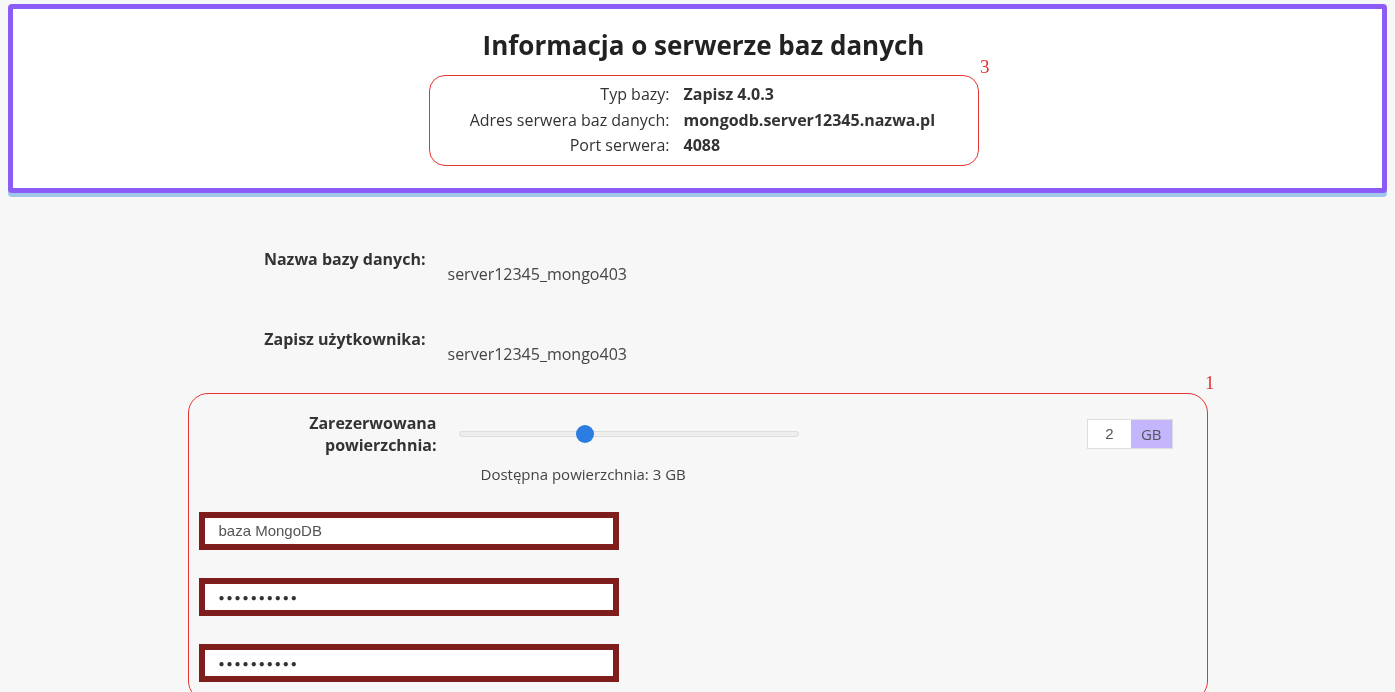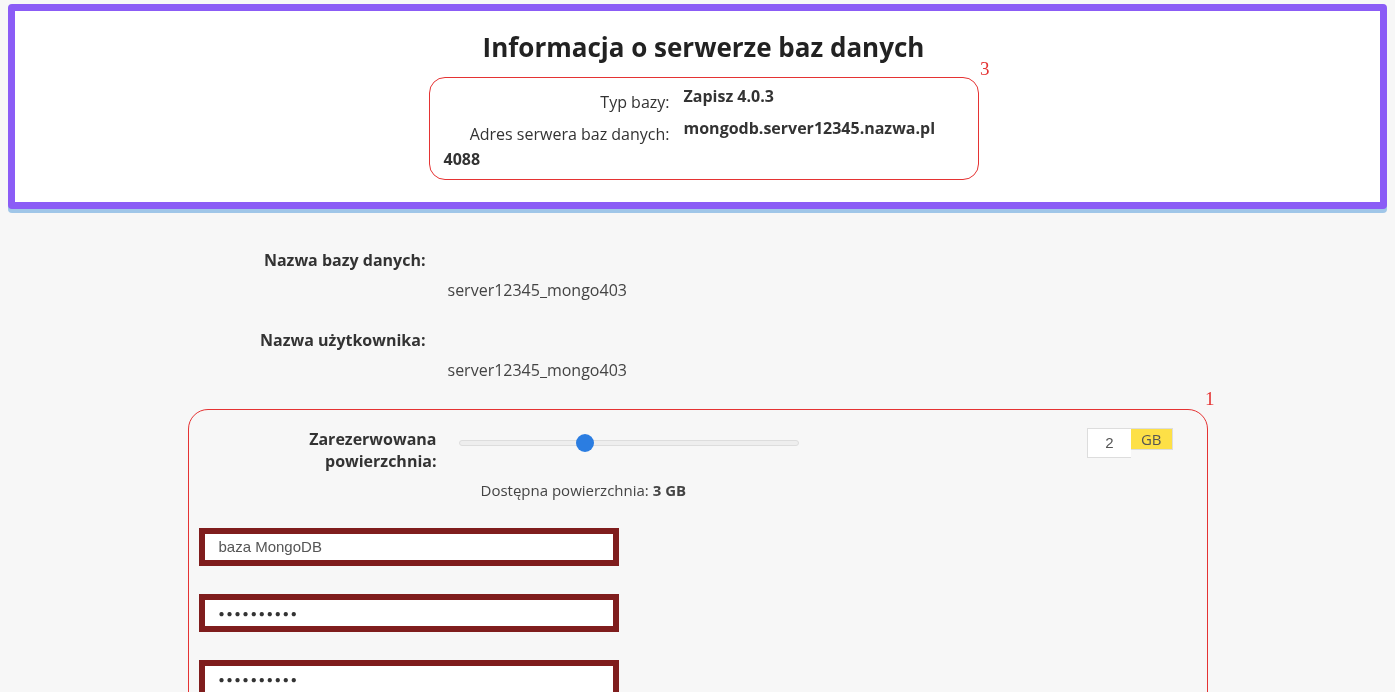--- a/index.html
+++ b/index.html
@@ -5,21 +5,21 @@
     * { box-sizing: border-box; margin: 0; padding: 0; }
     body {
       font-family: "Segoe UI", "Open Sans", Arial, sans-serif;
       background: #f7f7f7;
       width: 1395px;
       height: 692px;
       color: #333;
     }
     .info-box {
       background: #fff;
-      border: 7px solid #8b5cf6;
+      border: 5px solid #8b5cf6;
       border-radius: 4px;
       margin: 4px 8px 0 8px;
       padding: 18px 20px 22px 32px;
       box-shadow: 0 4px 0 #a0c6e8;
       position: relative;
     }
     .info-title {
       text-align: center;
       font-size: 26px;
       font-weight: 700;
@@ -28,54 +28,55 @@
     }
     .info-table {
       position: relative;
       margin: 0 auto;
       width: 550px;
       border: 1.5px solid #e53333;
       border-radius: 16px;
       padding: 6px 14px;
     }
     .info-row { display: flex; line-height: 1.6; font-size: 16px; }
-    .info-label { width: 240px; text-align: right; padding-right: 14px; margin-top: 6px; }
+    .info-label { width: 240px; text-align: right; padding-right: 14px; }
     .info-value { font-weight: 700; }
     .marker {
       position: absolute;
       color: #e53333;
       font-size: 19px;
       font-weight: 400;
       font-family: "Times New Roman", serif;
     }
     .marker-3 { top: -20px; right: -12px; }
     .form-area { margin: 40px auto 0 auto; width: 1020px; }
     .form-row {
       display: flex;
+      align-items: center;
       margin-bottom: 28px;
     }
     .form-label {
       width: 260px;
       text-align: right;
       padding-right: 22px;
       font-weight: 700;
       font-size: 16px;
       color: #333;
     }
     .form-value { font-size: 16px; color: #444; margin-top: 30px; }
     .config-group {
       position: relative;
       border: 1.5px solid #e53333;
       border-radius: 20px;
       padding: 18px 10px 18px 10px;
     }
     .marker-1 { top: -22px; right: -8px; }
     .slider-row {
       display: flex;
-      align-items: flex-start;
+      align-items: center;
       margin-bottom: 8px;
     }
     .slider-wrap {
       flex: 1;
       display: flex;
       align-items: center;
       gap: 12px;
     }
     .slider-track {
       position: relative;
@@ -102,35 +103,35 @@
       border: 1px solid #ddd;
       border-right: none;
       text-align: center;
       font-size: 15px;
       color: #555;
       background: #fff;
     }
     .size-unit {
       display: inline-flex;
       align-items: center;
-      height: 22px;
+      height: 30px;
       border: 1px solid #ddd;
       border-left: none;
       padding: 0 10px;
       font-size: 15px;
       color: #555;
-      background: #fde047;
+      background: #c4b5fd;
     }
     .avail-row {
       margin-left: 282px;
       font-size: 15px;
       color: #444;
       margin-bottom: 28px;
     }
-    .avail-row b { font-weight: 700; }
+    .avail-row b { font-weight: 400; }
     .text-input {
       width: 420px;
       height: 38px;
       border: 6px solid #7f1d1d;
       padding: 0 14px;
       font-size: 15px;
       color: #555;
       background: #fff;
     }
     .config-group .form-row:last-child { margin-bottom: 0; }
@@ -165,34 +166,35 @@
     <span class="marker marker-3">3</span>
     <div class="info-row">
       <div class="info-label">Typ bazy:</div>
       <div class="info-value">Zapisz 4.0.3</div>
     </div>
     <div class="info-row">
       <div class="info-label">Adres serwera baz danych:</div>
       <div class="info-value">mongodb.server12345.nazwa.pl</div>
     </div>
     <div class="info-row">
+      <div class="info-label">Port serwera:</div>
       <div class="info-value">4088</div>
     </div>
   </div>
 </div>
 
 <div class="form-area">
 
   <div class="form-row">
     <div class="form-label">Nazwa bazy danych:</div>
     <div class="form-value">server12345_mongo403</div>
   </div>
 
   <div class="form-row">
-    <div class="form-label">Nazwa użytkownika:</div>
+    <div class="form-label">Zapisz użytkownika:</div>
     <div class="form-value">server12345_mongo403</div>
   </div>
 
   <div class="config-group">
     <span class="marker marker-1">1</span>
 
     <div class="slider-row">
       <div class="form-label">Zarezerwowana powierzchnia:</div>
       <div class="slider-wrap">
         <div class="slider-track">

